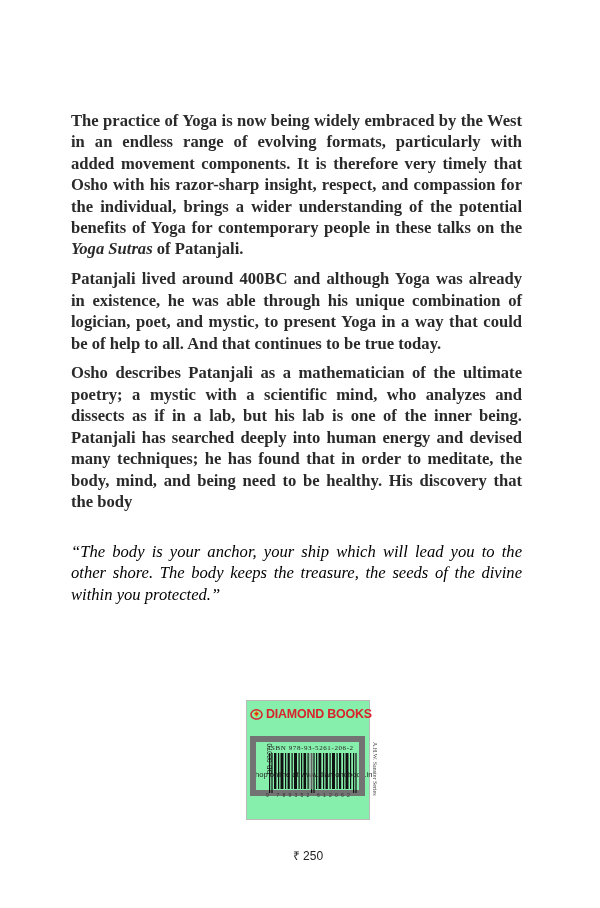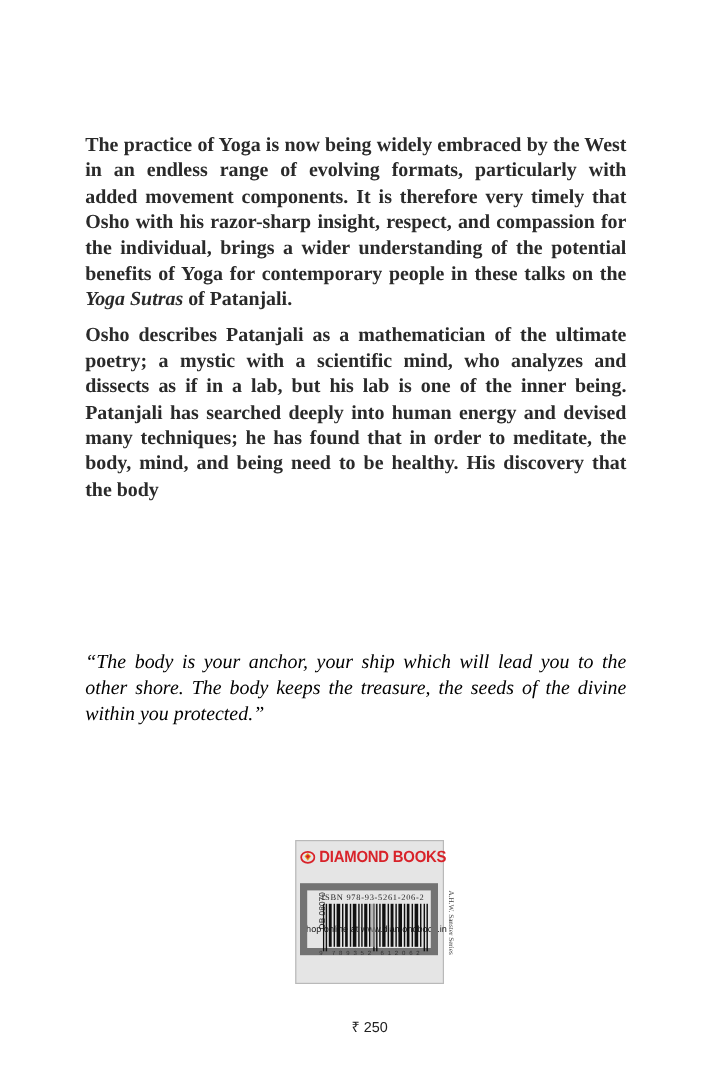--- a/index.html
+++ b/index.html
@@ -17,21 +17,21 @@
   }
   .body-text p { margin: 0 0 8.5px 0; }
   .quote {
     position: absolute; left: 71px; top: 541px; width: 451px;
     font-family: "Liberation Serif", serif; font-style: italic;
     font-size: 16.6px; line-height: 21.4px;
     text-align: justify; color: #000000;
   }
   .label-box {
     position: absolute; left: 246px; top: 700px; width: 124px; height: 120px;
-    border: 1px solid #b9b9b9; background: #e5e5e5; box-sizing: border-box;
+    border: 1px solid #b9b9b9; background: #86efac; box-sizing: border-box;
     font-family: "Liberation Sans", sans-serif;
   }
   .brand {
     position: absolute; left: 3px; top: 5px; display: flex; align-items: center;
   }
   .brand-logo { width: 13px; height: 12px; margin-right: 3px; }
   .brand-name {
     color: #d8232a; font-weight: bold; font-size: 13.5px; letter-spacing: -0.2px;
     transform: scaleX(0.92); transform-origin: left center; white-space: nowrap;
   }
@@ -66,20 +66,21 @@
   .price {
     position: absolute; left: 0; width: 100%; top: 99px; text-align: center;
     font-size: 12px; color: #222; margin-top: 47px;
   }
 </style>
 </head>
 <body>
 
 <div class="body-text">
   <p><span>The practice of Yoga is now being widely embraced by the West in an endless range of evolving formats, particularly with added movement components. It is therefore very timely that Osho with his razor-sharp insight, respect, and compassion for the individual, brings a wider understanding of the potential benefits of Yoga for contemporary people in these talks on the </span><em>Yoga Sutras</em><span> of Patanjali.</span></p>
+  <p>Patanjali lived around 400BC and although Yoga was already in existence, he was able through his unique combination of logician, poet, and mystic, to present Yoga in a way that could be of help to all. And that continues to be true today.</p>
   <p>Osho describes Patanjali as a mathematician of the ultimate poetry; a mystic with a scientific mind, who analyzes and dissects as if in a lab, but his lab is one of the inner being. Patanjali has searched deeply into human energy and devised many techniques; he has found that in order to meditate, the body, mind, and being need to be healthy. His discovery that the body</p>
 </div>
 
 <div class="quote">“The body is your anchor, your ship which will lead you to the other shore. The body keeps the treasure, the seeds of the divine within you protected.”</div>
 
 <div class="label-box">
   <div class="brand">
     <svg class="brand-logo" viewBox="0 0 14 13">
       <ellipse cx="7" cy="7" rx="6" ry="5" fill="none" stroke="#d8232a" stroke-width="1.6"></ellipse>
       <path d="M4 6 L7 3 L10 6 L7 10 Z" fill="#e8a21a"></path>

